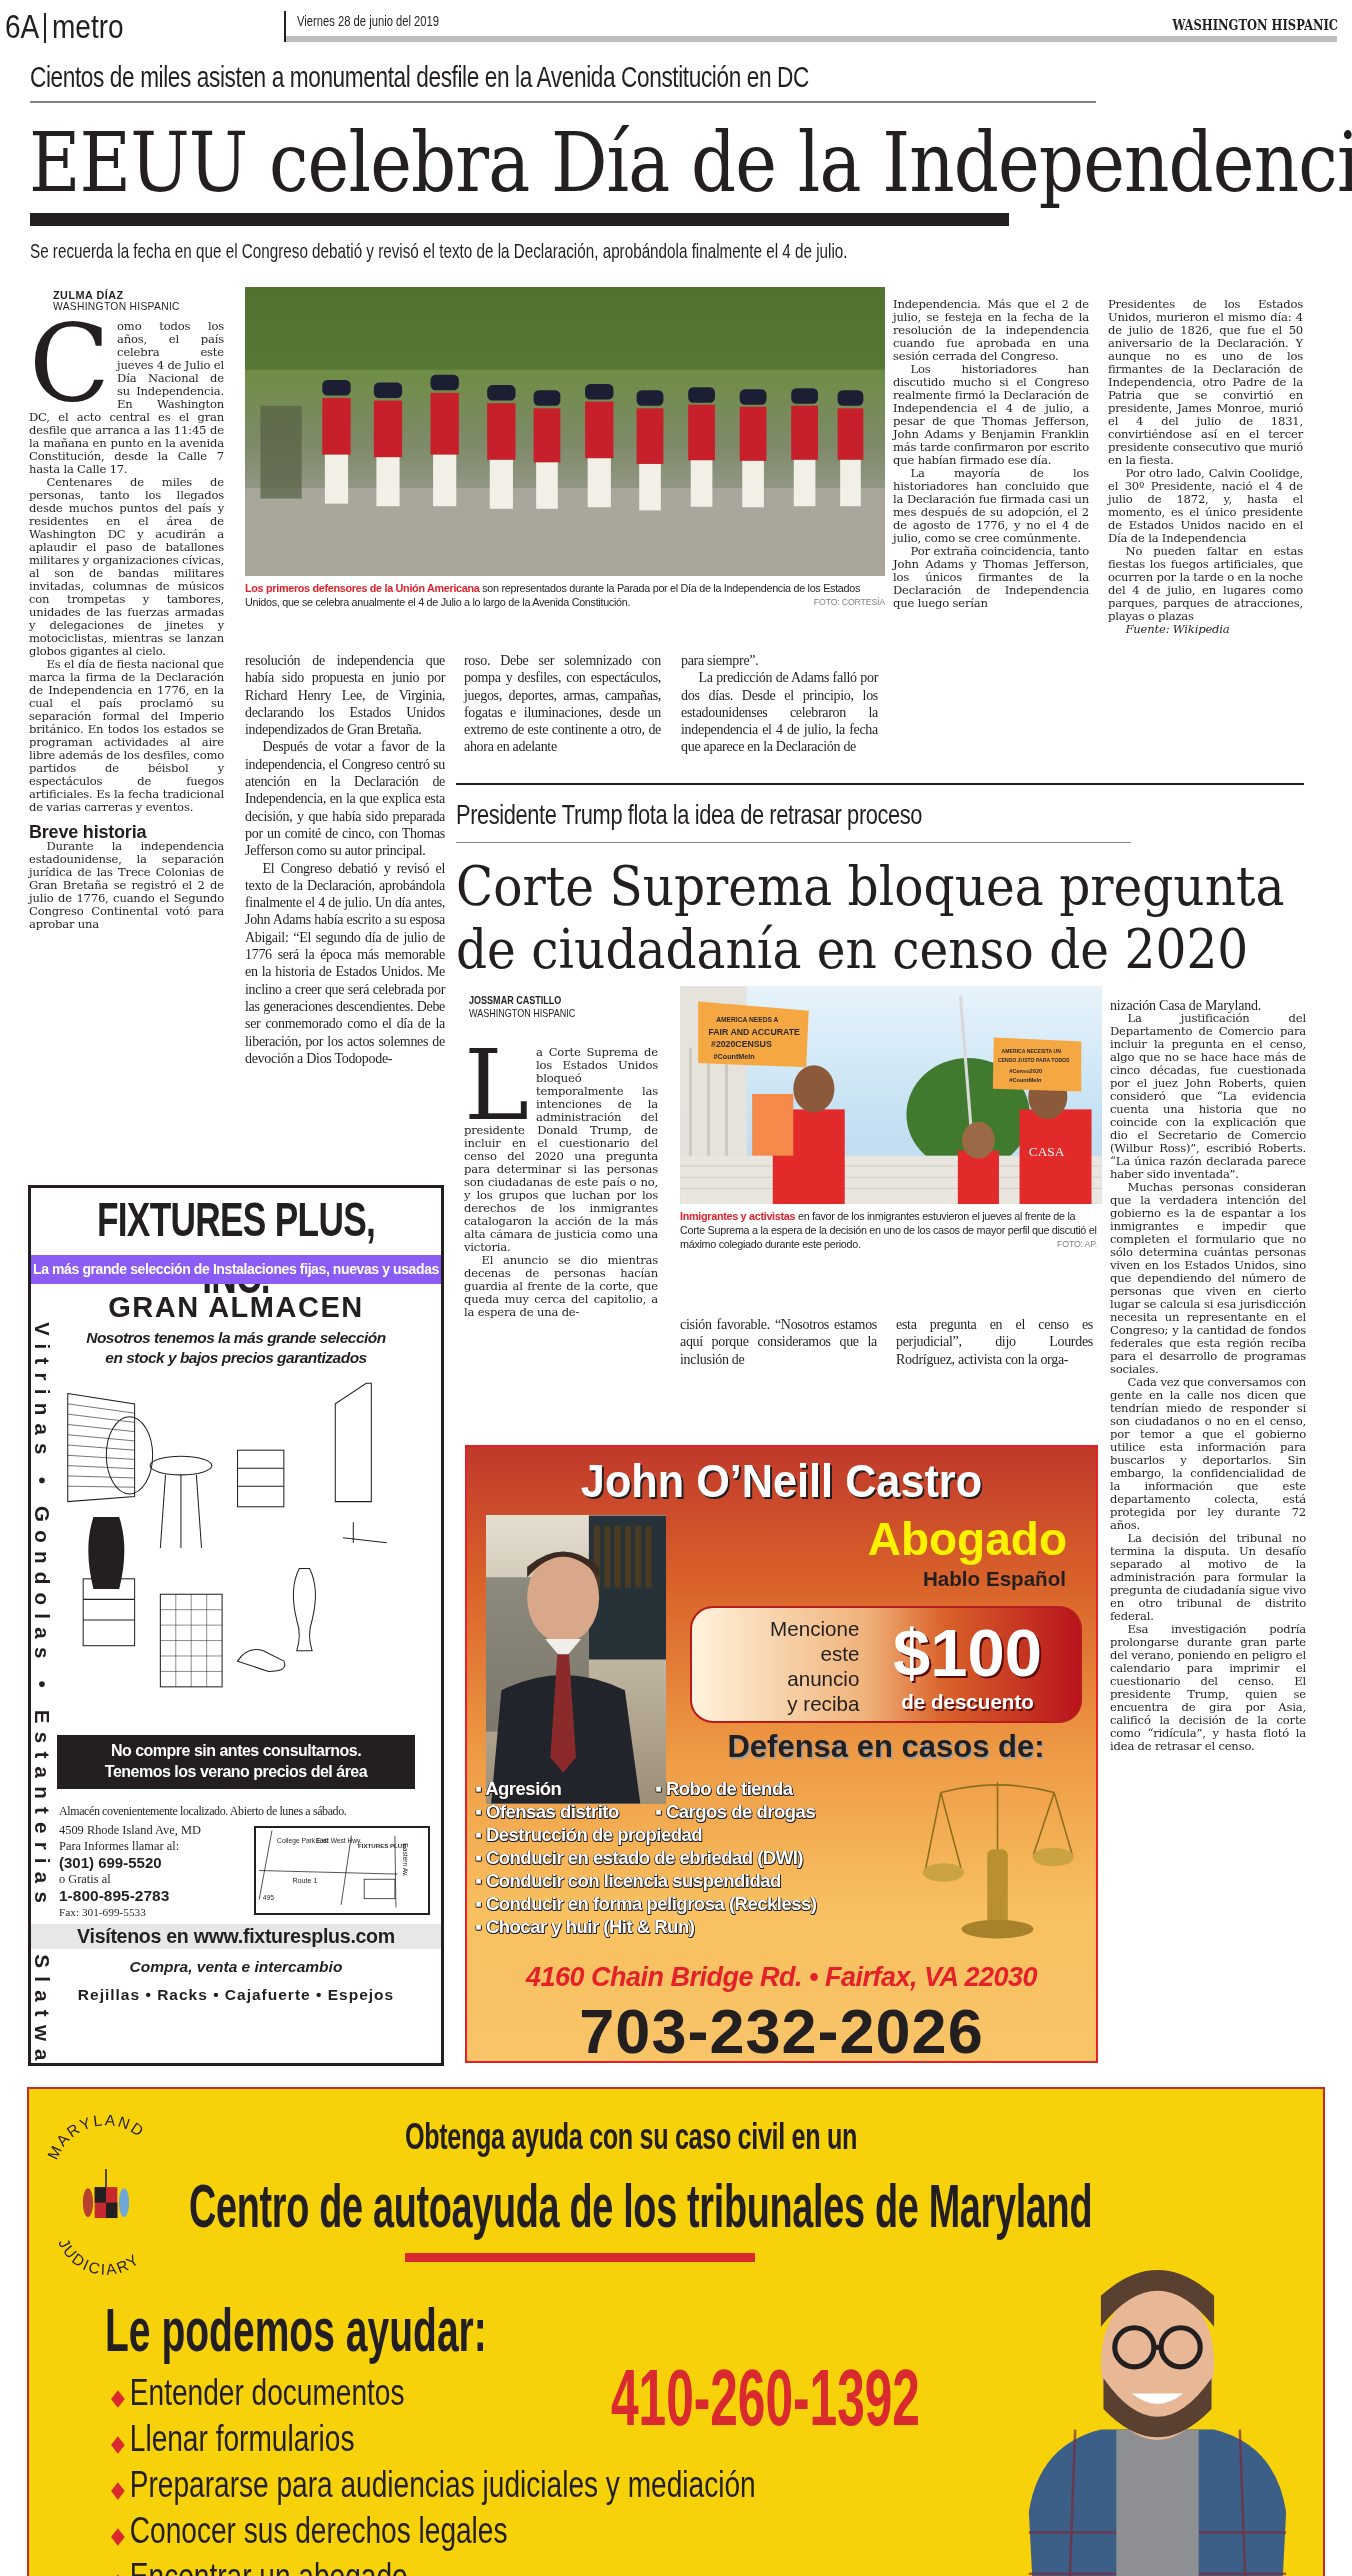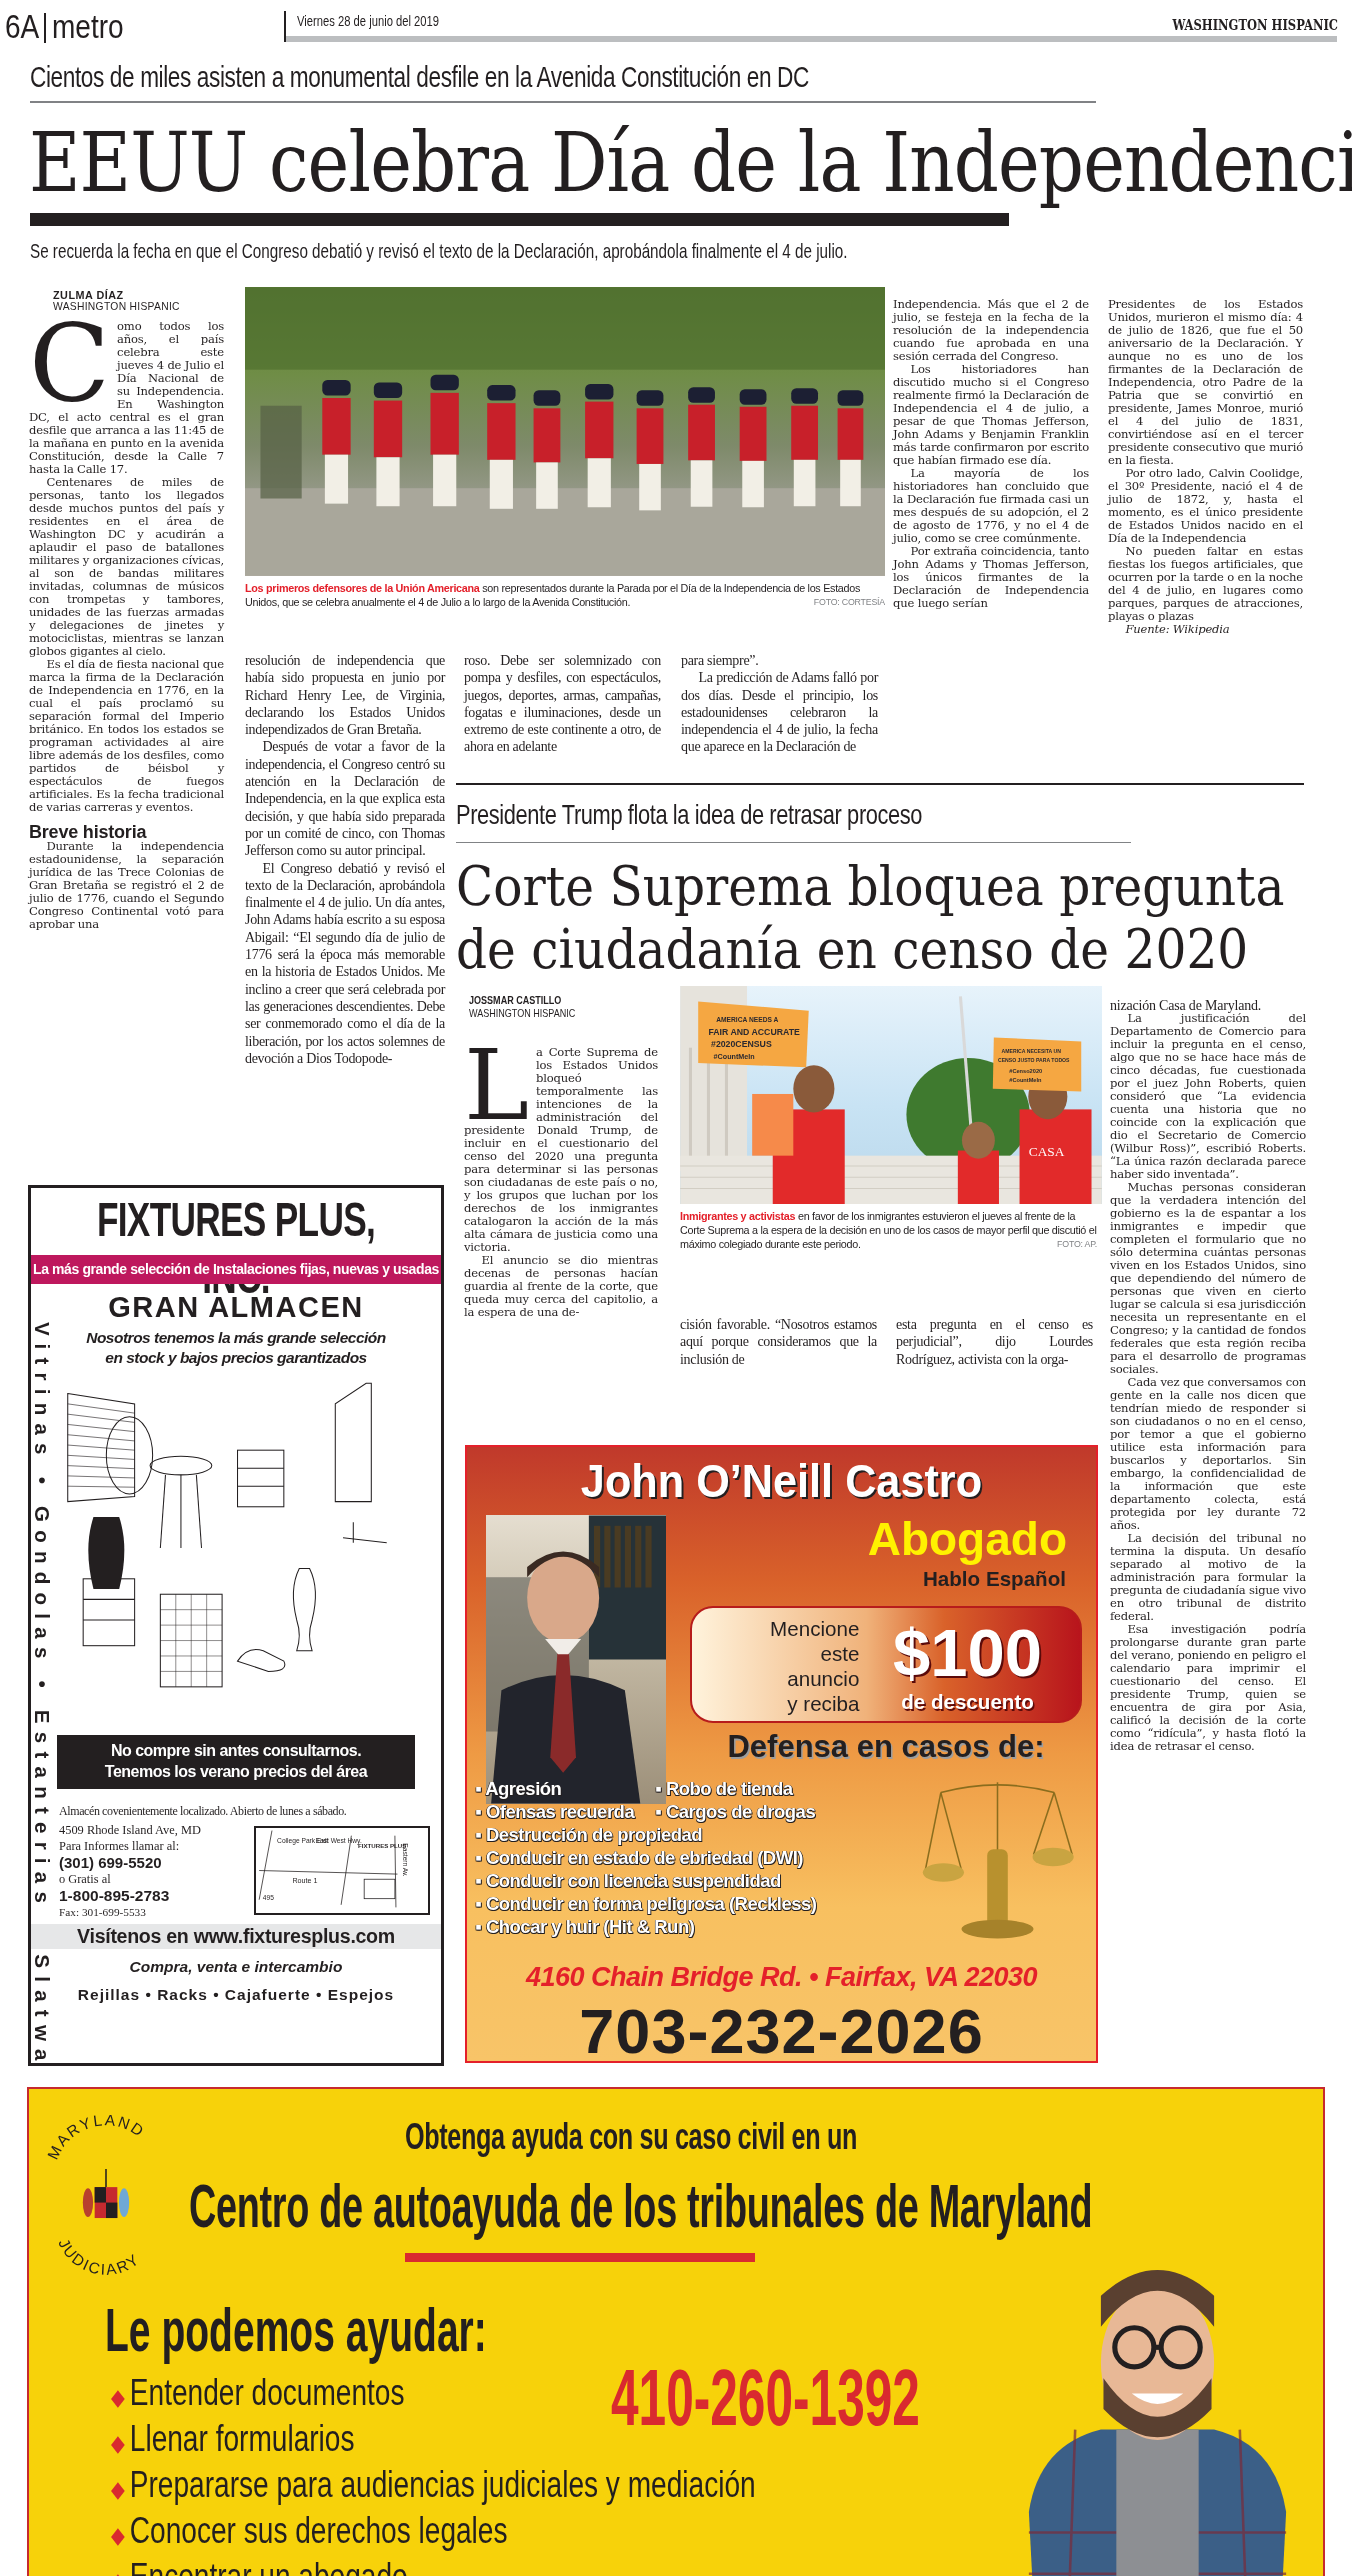--- a/index.html
+++ b/index.html
@@ -202,21 +202,21 @@
   <p class="noind" style="font-family:'Liberation Serif',serif;font-size:14px">nización Casa de Maryland.</p>
   <p>La justificación del Departamento de Comercio para incluir la pregunta en el censo, algo que no se hace hace más de cinco décadas, fue cuestionada por el juez John Roberts, quien consideró que “La evidencia cuenta una historia que no coincide con la explicación que dio el Secretario de Comercio (Wilbur Ross)”, escribió Roberts. “La única razón declarada parece haber sido inventada”.</p>
   <p>Muchas personas consideran que la verdadera intención del gobierno es la de espantar a los inmigrantes e impedir que completen el formulario que no sólo determina cuántas personas viven en los Estados Unidos, sino que dependiendo del número de personas que viven en cierto lugar se calcula si esa jurisdicción necesita un representante en el Congreso; y la cantidad de fondos federales que esta región reciba para el desarrollo de programas sociales.</p>
   <p>Cada vez que conversamos con gente en la calle nos dicen que tendrían miedo de responder si son ciudadanos o no en el censo, por temor a que el gobierno utilice esta información para buscarlos y deportarlos. Sin embargo, la confidencialidad de la información que este departamento colecta, está protegida por ley durante 72 años.</p>
   <p>La decisión del tribunal no termina la disputa. Un desafío separado al motivo de la administración para formular la pregunta de ciudadanía sigue vivo en otro tribunal de distrito federal.</p>
   <p>Esa investigación podría prolongarse durante gran parte del verano, poniendo en peligro el calendario para imprimir el cuestionario del censo. El presidente Trump, quien se encuentra de gira por Asia, calificó la decisión de la corte como “ridícula”, y hasta flotó la idea de retrasar el censo.</p>
 </div>
 
 <div class="abs" style="left:28px;top:1185px;width:416px;height:881px;border:3.1px solid #231f20;background:#fff;overflow:hidden">
   <div class="abs sans" style="left:0;right:0;top:3.1px;text-align:center;font-size:49px;font-weight:bold;line-height:57px;transform:scaleX(0.72);letter-spacing:-1px;color:#231f20">FIXTURES PLUS, INC.</div>
-  <div class="abs sans" style="left:0;right:0;top:67px;height:29px;background:#be185d;color:#fff;text-align:center;font-size:14px;font-weight:bold;line-height:29px;letter-spacing:-0.4px">La más grande selección de Instalaciones fijas, nuevas y usadas</div>
+  <div class="abs sans" style="left:0;right:0;top:67px;height:29px;background:#8b5cf6;color:#fff;text-align:center;font-size:14px;font-weight:bold;line-height:29px;letter-spacing:-0.4px">La más grande selección de Instalaciones fijas, nuevas y usadas</div>
   <div class="abs sans" style="left:0;right:0;top:103px;text-align:center;font-size:29px;font-weight:900;letter-spacing:1.5px;color:#231f20">GRAN ALMACEN</div>
   <div class="abs sans" style="left:0;right:0;top:140px;text-align:center;font-size:15.5px;font-weight:bold;font-style:italic;line-height:19.6px;letter-spacing:-0.5px;color:#231f20">
     <div>Nosotros tenemos la más grande selección</div>
     <div>en stock y bajos precios garantizados</div>
   </div>
   <div class="vert" style="left:2.1px;top:134px;transform:rotate(90deg) translate(0,-20.6px);transform-origin:left top;width:639px">Vitrinas • Gondolas • Estanterias • Slatwalls</div>
   <div class="vert" style="left:410px;top:788px;transform:rotate(-90deg);transform-origin:left top;width:654px">Ganchos para ropa • Cubos de vidrio • Mostradores • Maniquís</div>
   <svg class="abs" style="left:26px;top:185px" width="359" height="319" viewBox="0 0 696 620">
     <g fill="none" stroke="#231f20" stroke-width="2">
       <polygon points="20,40 150,60 150,240 20,250"></polygon>
@@ -329,21 +329,21 @@
     <div class="abs sans" style="left:175px;top:9.3px;width:201px;text-align:center;font-size:67px;font-weight:bold;color:#fff;line-height:72px;text-shadow:2.1px 2.1px 0 #5a0a0a">$100</div>
     <div class="abs sans" style="left:175px;top:82px;width:201px;text-align:center;font-size:20.6px;font-weight:bold;color:#fff;text-shadow:1.5px 1.5px 0 #5a0a0a">de descuento</div>
   </div>
   <div class="abs sans" style="left:223px;top:282px;width:392px;text-align:center;font-size:31px;font-weight:bold;color:#231f20;text-shadow:1.5px 1.5px 0 #9d9d9d">Defensa en casos de:</div>
   <div class="abs sans" style="left:8.2px;top:330px;width:361px;font-size:18.5px;font-weight:bold;color:#fff;line-height:23px;text-shadow:1px 1px 0 #231f20,-0.5px -0.5px 0 #231f20,0.5px -0.5px 0 #231f20,-0.5px 0.5px 0 #231f20;letter-spacing:-0.5px">
     <div style="display:flex">
         <span style="width:180px">▪ <span>Agresión</span></span>
         <span>▪ <span>Robo de tienda</span></span>
       </div>
     <div style="display:flex">
-        <span style="width:180px">▪ <span>Ofensas recuerda</span></span>
+        <span style="width:180px">▪ <span>Ofensas distrito</span></span>
         <span>▪ <span>Cargos de drogas</span></span>
       </div>
     <div>▪ <span>Destrucción de propiedad</span></div>
     <div>▪ <span>Conducir en estado de ebriedad (DWI)</span></div>
     <div>▪ <span>Conducir con licencia suspendidad</span></div>
     <div>▪ <span>Conducir en forma peligrosa (Reckless)</span></div>
     <div>▪ <span>Chocar y huir (Hit &amp; Run)</span></div>
   </div>
   <svg class="abs" style="left:453px;top:325px" width="155" height="170" viewBox="0 0 300 330">
     <g stroke="#8a6d1e" fill="none" stroke-width="3">

